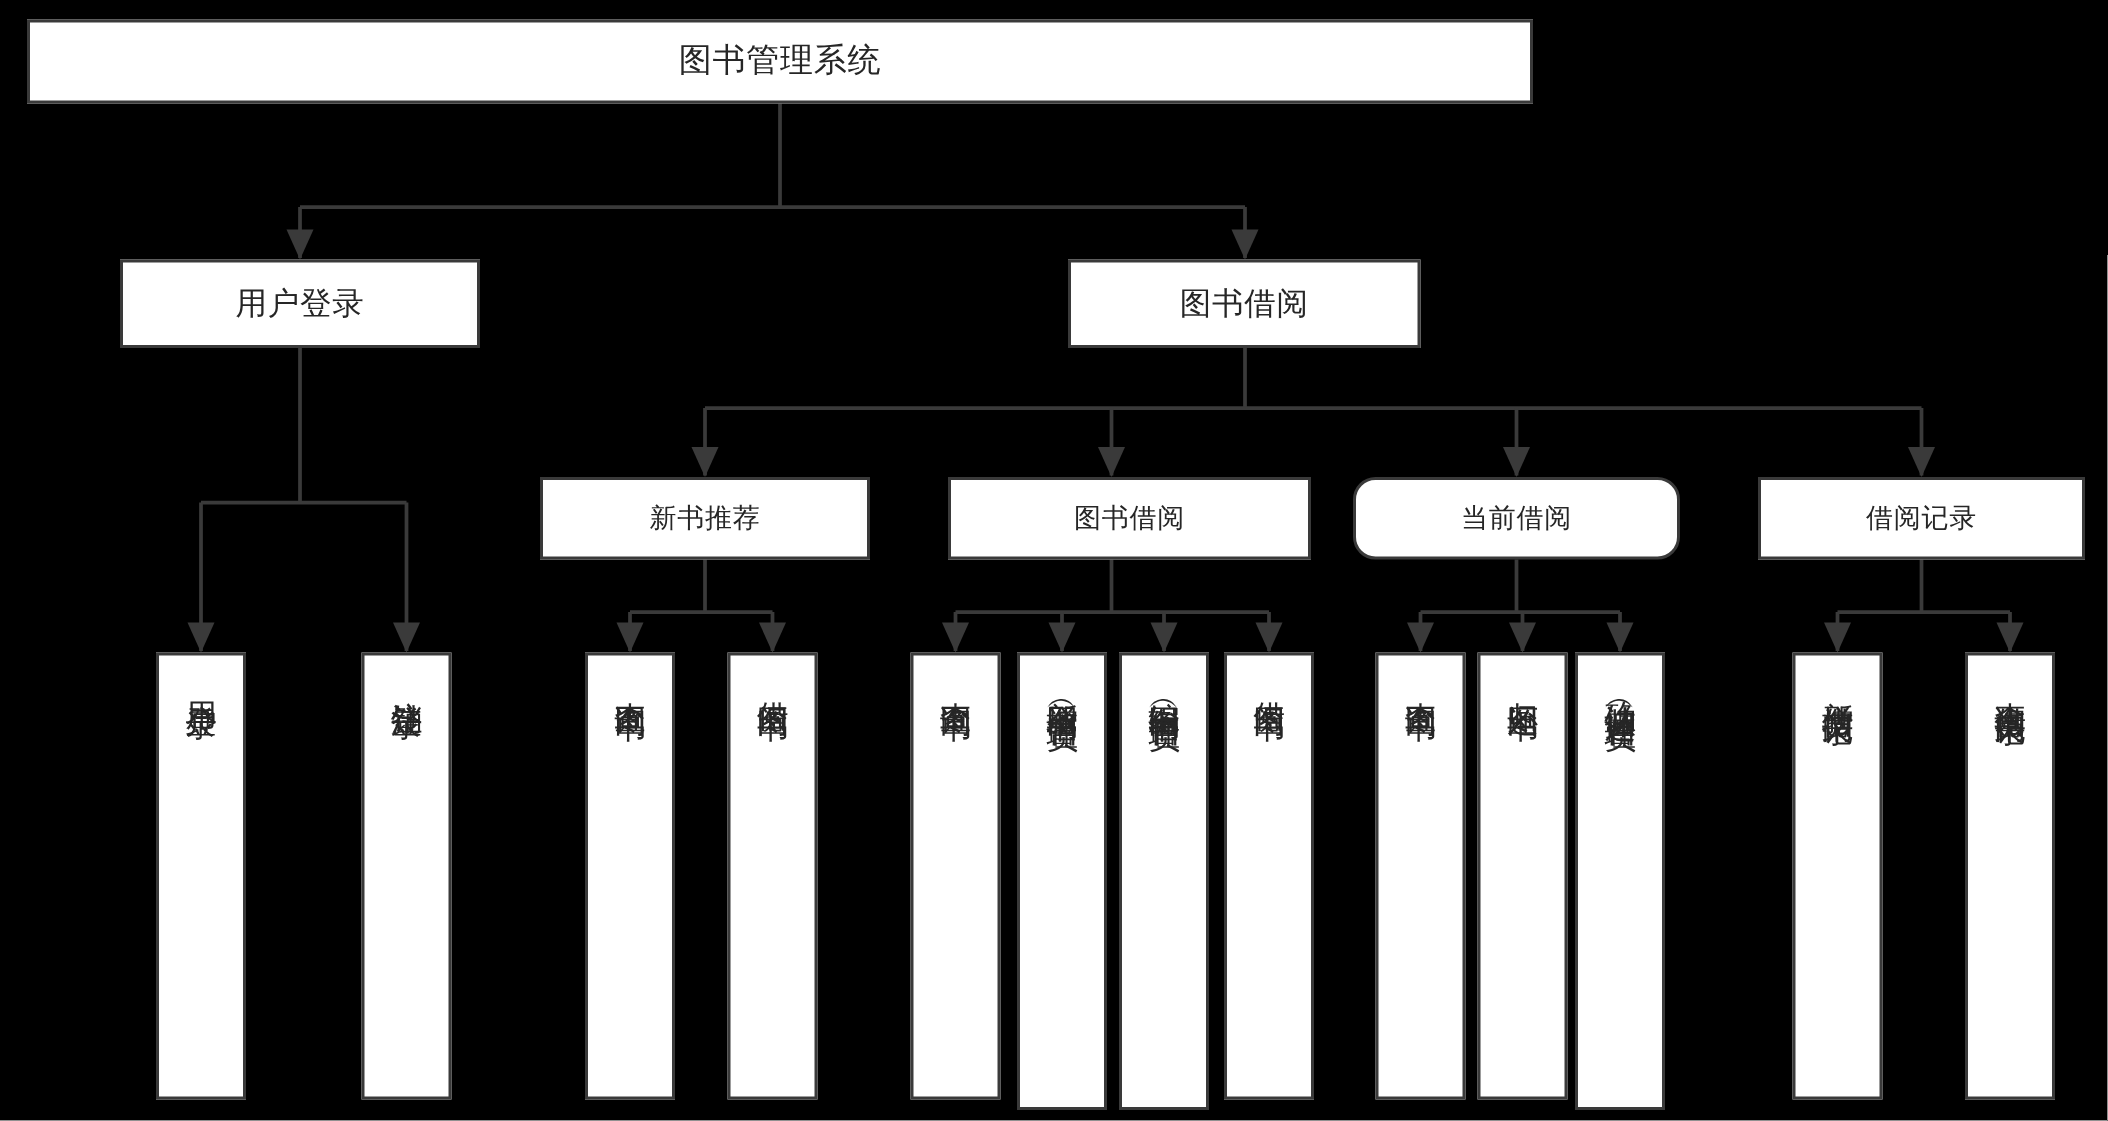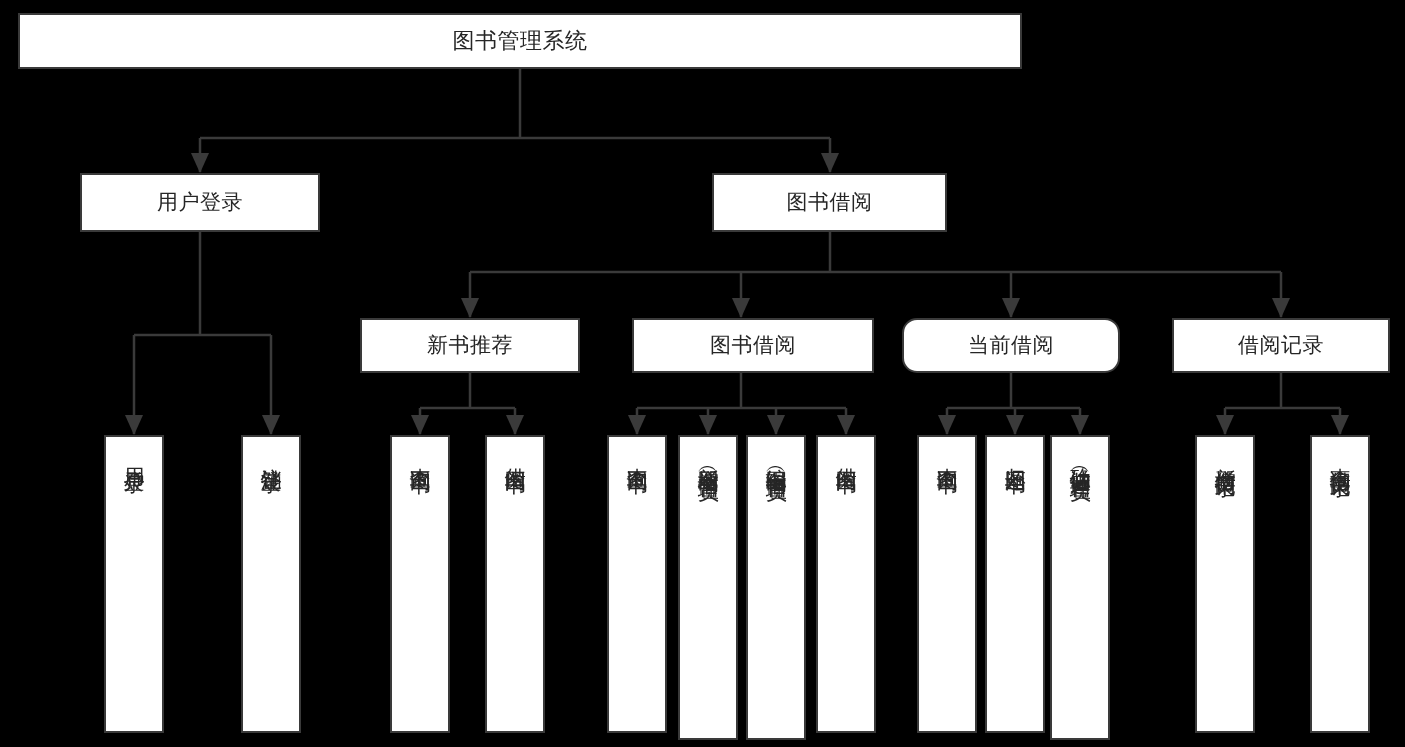--- a/index.html
+++ b/index.html
@@ -52,21 +52,21 @@
     writing-mode: vertical-rl;
     text-orientation: upright;
     font-size: 21px;
     line-height: 1.45;
     letter-spacing: 2px;
     white-space: nowrap;
     text-align: left;
   }
   .node.root .label { font-size: 22px; }
   .node.lvl2 .label { font-size: 21px; }
-  .node.lvl3 .label { font-size: 21px; }
+  .node.lvl3 .label { font-size: 18px; }
   #watermark {
     position: absolute;
     right: 8px;
     bottom: 6px;
     font-size: 17px;
     color: #b9b9b9;
     letter-spacing: 0.5px;
     z-index: 5;
     white-space: nowrap;
   }

